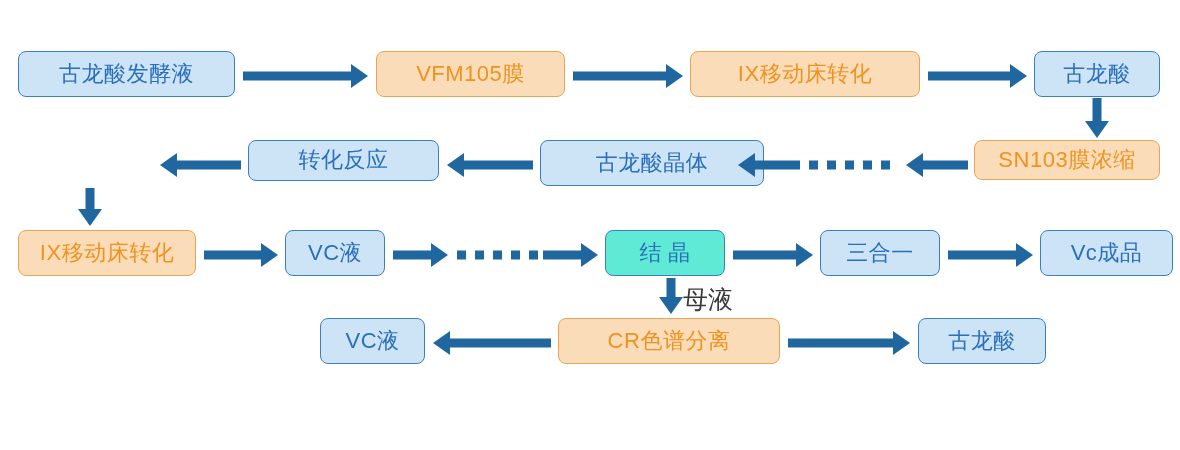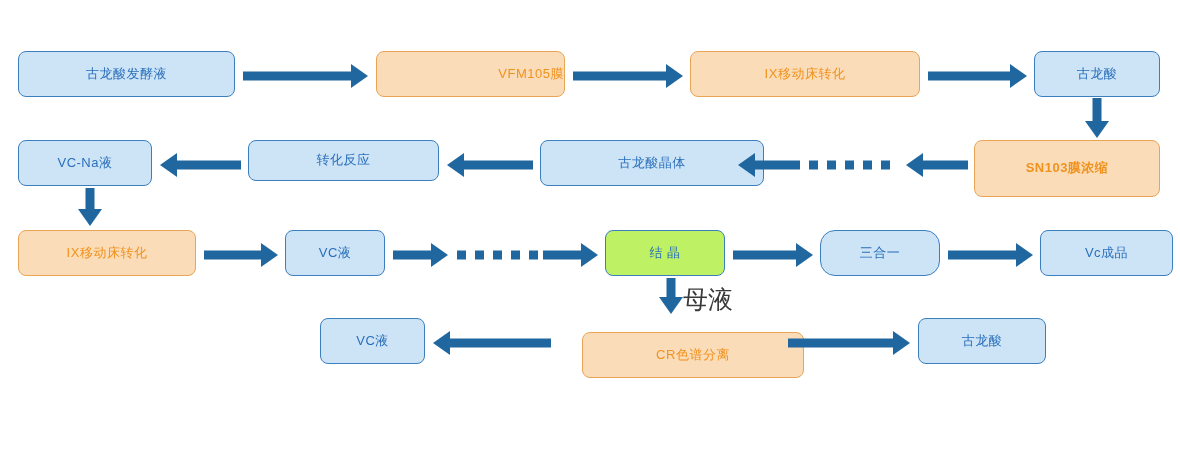--- a/index.html
+++ b/index.html
@@ -17,21 +17,21 @@
     background: #ffffff;
     overflow: hidden;
   }
   .node {
     position: absolute;
     box-sizing: border-box;
     display: flex;
     align-items: center;
     justify-content: center;
     border-radius: 8px;
-    font-size: 13px;
+    font-size: 22px;
     line-height: 1.1;
     letter-spacing: 0.5px;
     white-space: nowrap;
     text-align: center;
   }
   .node.blue {
     background: #cde4f7;
     border: 1.3px solid #3c7fbf;
     color: #2a6fbb;
   }
@@ -53,60 +53,57 @@
   }
   .arrow svg { display: block; }
 </style>
 </head>
 <body>
 
 <div id="canvas" style="background: rgb(255, 255, 255);">
     <div class="node blue" style="left: 18px; top: 51px; width: 217px; height: 46px; background: rgb(205, 228, 247); border-color: rgb(60, 127, 191); color: rgb(42, 111, 187);">
       <span>古龙酸发酵液</span>
     </div>
-    <div class="node orange" style="left: 376px; top: 51px; width: 189px; height: 46px; background: rgb(251, 220, 184); border-color: rgb(232, 165, 86); color: rgb(240, 146, 30); justify-content: flex-end;">
+    <div class="node orange" style="left: 376px; top: 51px; width: 189px; height: 46px; background: rgb(251, 220, 184); border-color: rgb(232, 165, 86); color: rgb(240, 146, 30);">
       <span>VFM105膜</span>
     </div>
     <div class="node orange" style="left: 690px; top: 51px; width: 230px; height: 46px; background: rgb(251, 220, 184); border-color: rgb(232, 165, 86); color: rgb(240, 146, 30);">
       <span>IX移动床转化</span>
     </div>
     <div class="node blue" style="left: 1034px; top: 51px; width: 126px; height: 46px; background: rgb(205, 228, 247); border-color: rgb(60, 127, 191); color: rgb(42, 111, 187);">
       <span>古龙酸</span>
     </div>
-    <div class="node orange" style="left: 974px; top: 140px; width: 186px; height: 57px; background: rgb(251, 220, 184); border-color: rgb(232, 165, 86); color: rgb(240, 146, 30); font-weight: bold;">
+    <div class="node orange" style="left: 974px; top: 140px; width: 186px; height: 40px; background: rgb(251, 220, 184); border-color: rgb(232, 165, 86); color: rgb(240, 146, 30);">
       <span>SN103膜浓缩</span>
     </div>
     <div class="node blue" style="left: 540px; top: 140px; width: 224px; height: 46px; background: rgb(205, 228, 247); border-color: rgb(60, 127, 191); color: rgb(42, 111, 187);">
       <span>古龙酸晶体</span>
     </div>
     <div class="node blue" style="left: 248px; top: 140px; width: 191px; height: 41px; background: rgb(205, 228, 247); border-color: rgb(60, 127, 191); color: rgb(42, 111, 187);">
       <span>转化反应</span>
     </div>
-    <div class="node blue" style="left: 18px; top: 140px; width: 134px; height: 46px; background: rgb(205, 228, 247); border-color: rgb(60, 127, 191); color: rgb(42, 111, 187);">
-      <span>VC-Na液</span>
-    </div>
     <div class="node orange" style="left: 18px; top: 230px; width: 178px; height: 46px; background: rgb(251, 220, 184); border-color: rgb(232, 165, 86); color: rgb(240, 146, 30);">
       <span>IX移动床转化</span>
     </div>
     <div class="node blue" style="left: 285px; top: 230px; width: 100px; height: 46px; background: rgb(205, 228, 247); border-color: rgb(60, 127, 191); color: rgb(42, 111, 187);">
       <span>VC液</span>
     </div>
-    <div class="node blue" style="left: 605px; top: 230px; width: 120px; height: 46px; background: #bef264; border-color: rgb(60, 127, 191); color: rgb(42, 111, 187);">
+    <div class="node blue" style="left: 605px; top: 230px; width: 120px; height: 46px; background: #5eead4; border-color: rgb(60, 127, 191); color: rgb(42, 111, 187); font-family: Liberation Serif, serif;">
       <span>结 晶</span>
     </div>
-    <div class="node blue" style="left: 820px; top: 230px; width: 120px; height: 46px; background: rgb(205, 228, 247); border-color: rgb(60, 127, 191); color: rgb(42, 111, 187); border-radius: 15px;">
+    <div class="node blue" style="left: 820px; top: 230px; width: 120px; height: 46px; background: rgb(205, 228, 247); border-color: rgb(60, 127, 191); color: rgb(42, 111, 187);">
       <span>三合一</span>
     </div>
     <div class="node blue" style="left: 1040px; top: 230px; width: 133px; height: 46px; background: rgb(205, 228, 247); border-color: rgb(60, 127, 191); color: rgb(42, 111, 187);">
       <span>Vc成品</span>
     </div>
     <div class="node blue" style="left: 320px; top: 318px; width: 105px; height: 46px; background: rgb(205, 228, 247); border-color: rgb(60, 127, 191); color: rgb(42, 111, 187);">
       <span>VC液</span>
     </div>
-    <div class="node orange" style="left: 558px; top: 332px; width: 222px; height: 46px; background: rgb(251, 220, 184); border-color: rgb(232, 165, 86); color: rgb(240, 146, 30); margin-left: 24px;">
+    <div class="node orange" style="left: 558px; top: 318px; width: 222px; height: 46px; background: rgb(251, 220, 184); border-color: rgb(232, 165, 86); color: rgb(240, 146, 30);">
       <span>CR色谱分离</span>
     </div>
     <div class="node blue" style="left: 918px; top: 318px; width: 128px; height: 46px; background: rgb(205, 228, 247); border-color: rgb(60, 127, 191); color: rgb(42, 111, 187);">
       <span>古龙酸</span>
     </div>
     <div class="arrow" style="left: 243px; top: 64px;">
       <svg width="125" height="24" viewBox="0 0 125 24">
         <rect x="0" y="7.5" width="108" height="9" fill="#20679f"></rect>
         <polygon points="108,0 125,12 108,24" fill="#20679f"></polygon>
       </svg>

